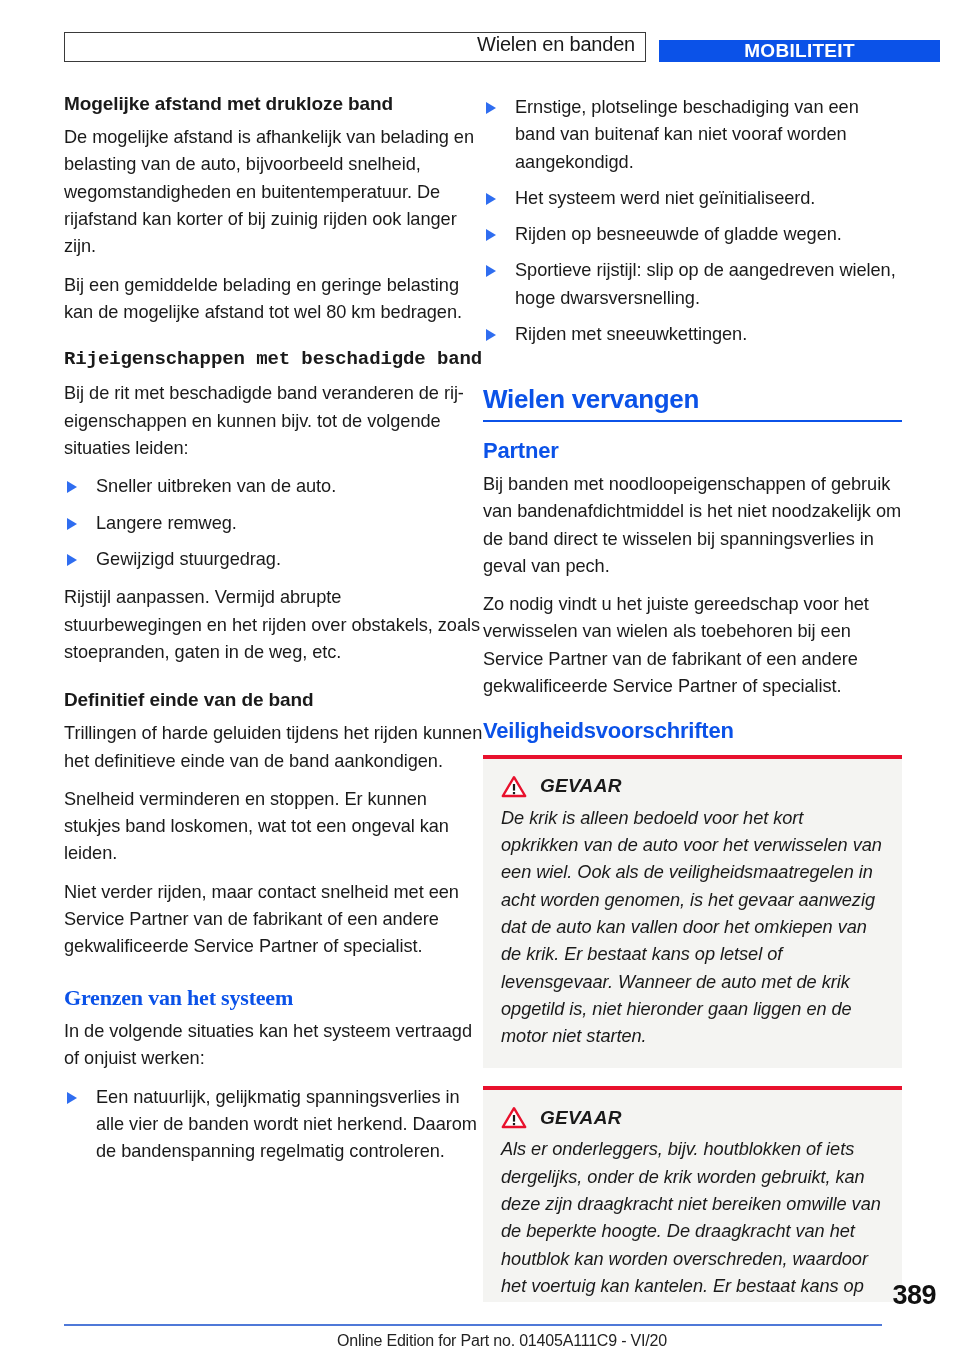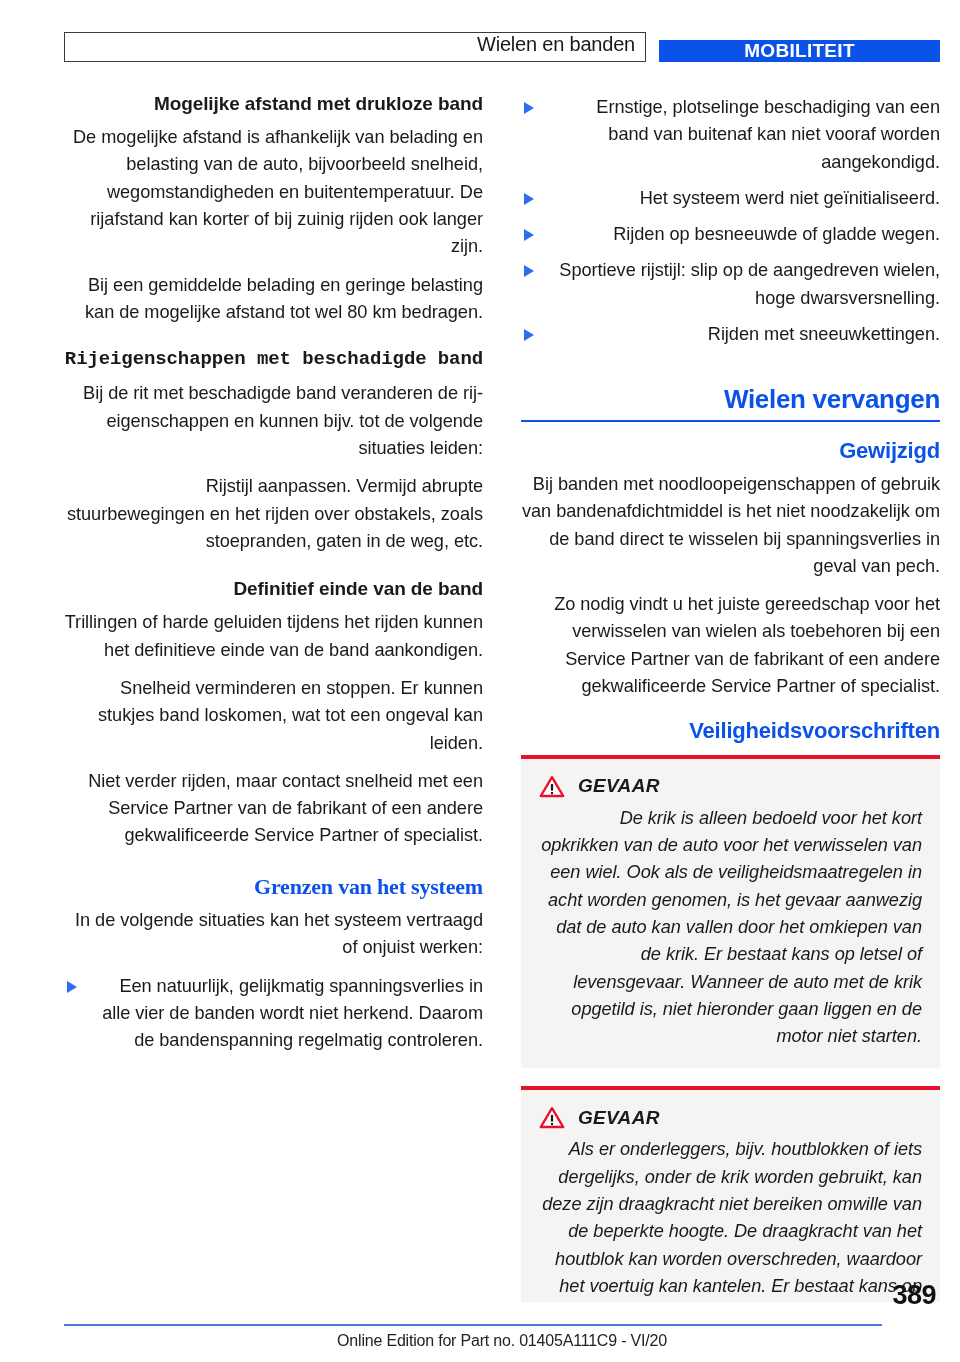--- a/index.html
+++ b/index.html
@@ -59,22 +59,20 @@
     letter-spacing: 0.3px;
   }
 
   
   .page-body {
     position: absolute;
     top: 92px;
     left: 64px;
     width: 876px;
     display: flex;
-    gap: 38px;
-    text-align: right;
   }
   .col {
     width: 419px;
     flex: 0 0 419px;
   }
 
   
   h3.sub-head {
     font-size: 19px;
     font-weight: bold;
@@ -234,20 +232,34 @@
 
     <h3 class="sub-head">Mogelijke afstand met drukloze band</h3>
 
     <p class="para">De mogelijke afstand is afhankelijk van belading en belasting van de auto, bijvoorbeeld snelheid, wegomstandigheden en buitentemperatuur. De rijafstand kan korter of bij zuinig rijden ook langer zijn.</p>
     <p class="para">Bij een gemiddelde belading en geringe belasting kan de mogelijke afstand tot wel 80 km bedragen.</p>
 
     <h3 class="sub-head" style="margin-top:22px;font-family:Liberation Mono, monospace;">Rijeigenschappen met beschadigde band</h3>
 
     <p class="para">Bij de rit met beschadigde band veranderen de rij-eigenschappen en kunnen bijv. tot de volgende situaties leiden:</p>
 
+    <ul class="bullet-list">
+      <li class="bullet-item">
+        <span class="bullet-tri"></span>
+        <span>Sneller uitbreken van de auto.</span>
+      </li>
+      <li class="bullet-item">
+        <span class="bullet-tri"></span>
+        <span>Langere remweg.</span>
+      </li>
+      <li class="bullet-item">
+        <span class="bullet-tri"></span>
+        <span>Gewijzigd stuurgedrag.</span>
+      </li>
+    </ul>
 
     <p class="para">Rijstijl aanpassen. Vermijd abrupte stuurbewegingen en het rijden over obstakels, zoals stoepranden, gaten in de weg, etc.</p>
 
     <h3 class="sub-head" style="margin-top:22px;">Definitief einde van de band</h3>
 
     <p class="para">Trillingen of harde geluiden tijdens het rijden kunnen het definitieve einde van de band aankondigen.</p>
     <p class="para">Snelheid verminderen en stoppen. Er kunnen stukjes band loskomen, wat tot een ongeval kan leiden.</p>
     <p class="para">Niet verder rijden, maar contact snelheid met een Service Partner van de fabrikant of een andere gekwalificeerde Service Partner of specialist.</p>
 
     <h3 class="blue-sub" style="margin-top:24px;font-family:Liberation Serif, serif;">Grenzen van het systeem</h3>
@@ -284,21 +296,21 @@
       </li>
       <li class="bullet-item">
         <span class="bullet-tri"></span>
         <span>Rijden met sneeuwkettingen.</span>
       </li>
     </ul>
 
     <h2 class="blue-head" style="margin-top:36px;">Wielen vervangen</h2>
     <div class="blue-rule"></div>
 
-    <h3 class="blue-sub">Gewijzigd</h3>
+    <h3 class="blue-sub">Partner</h3>
 
     <p class="para">Bij banden met noodloopeigenschappen of gebruik van bandenafdichtmiddel is het niet noodzakelijk om de band direct te wisselen bij spanningsverlies in geval van pech.</p>
     <p class="para">Zo nodig vindt u het juiste gereedschap voor het verwisselen van wielen als toebehoren bij een Service Partner van de fabrikant of een andere gekwalificeerde Service Partner of specialist.</p>
 
     <h3 class="blue-sub" style="margin-top:18px; margin-bottom:10px;">Veiligheidsvoorschriften</h3>
 
     <div class="warn-box">
       <div class="warn-head">
         <svg width="26" height="23" viewBox="0 0 26 23">
           <path d="M13 2.2 L24.2 21 L1.8 21 Z" fill="#ffffff" stroke="#e8112d" stroke-width="2.4" stroke-linejoin="round"></path>

